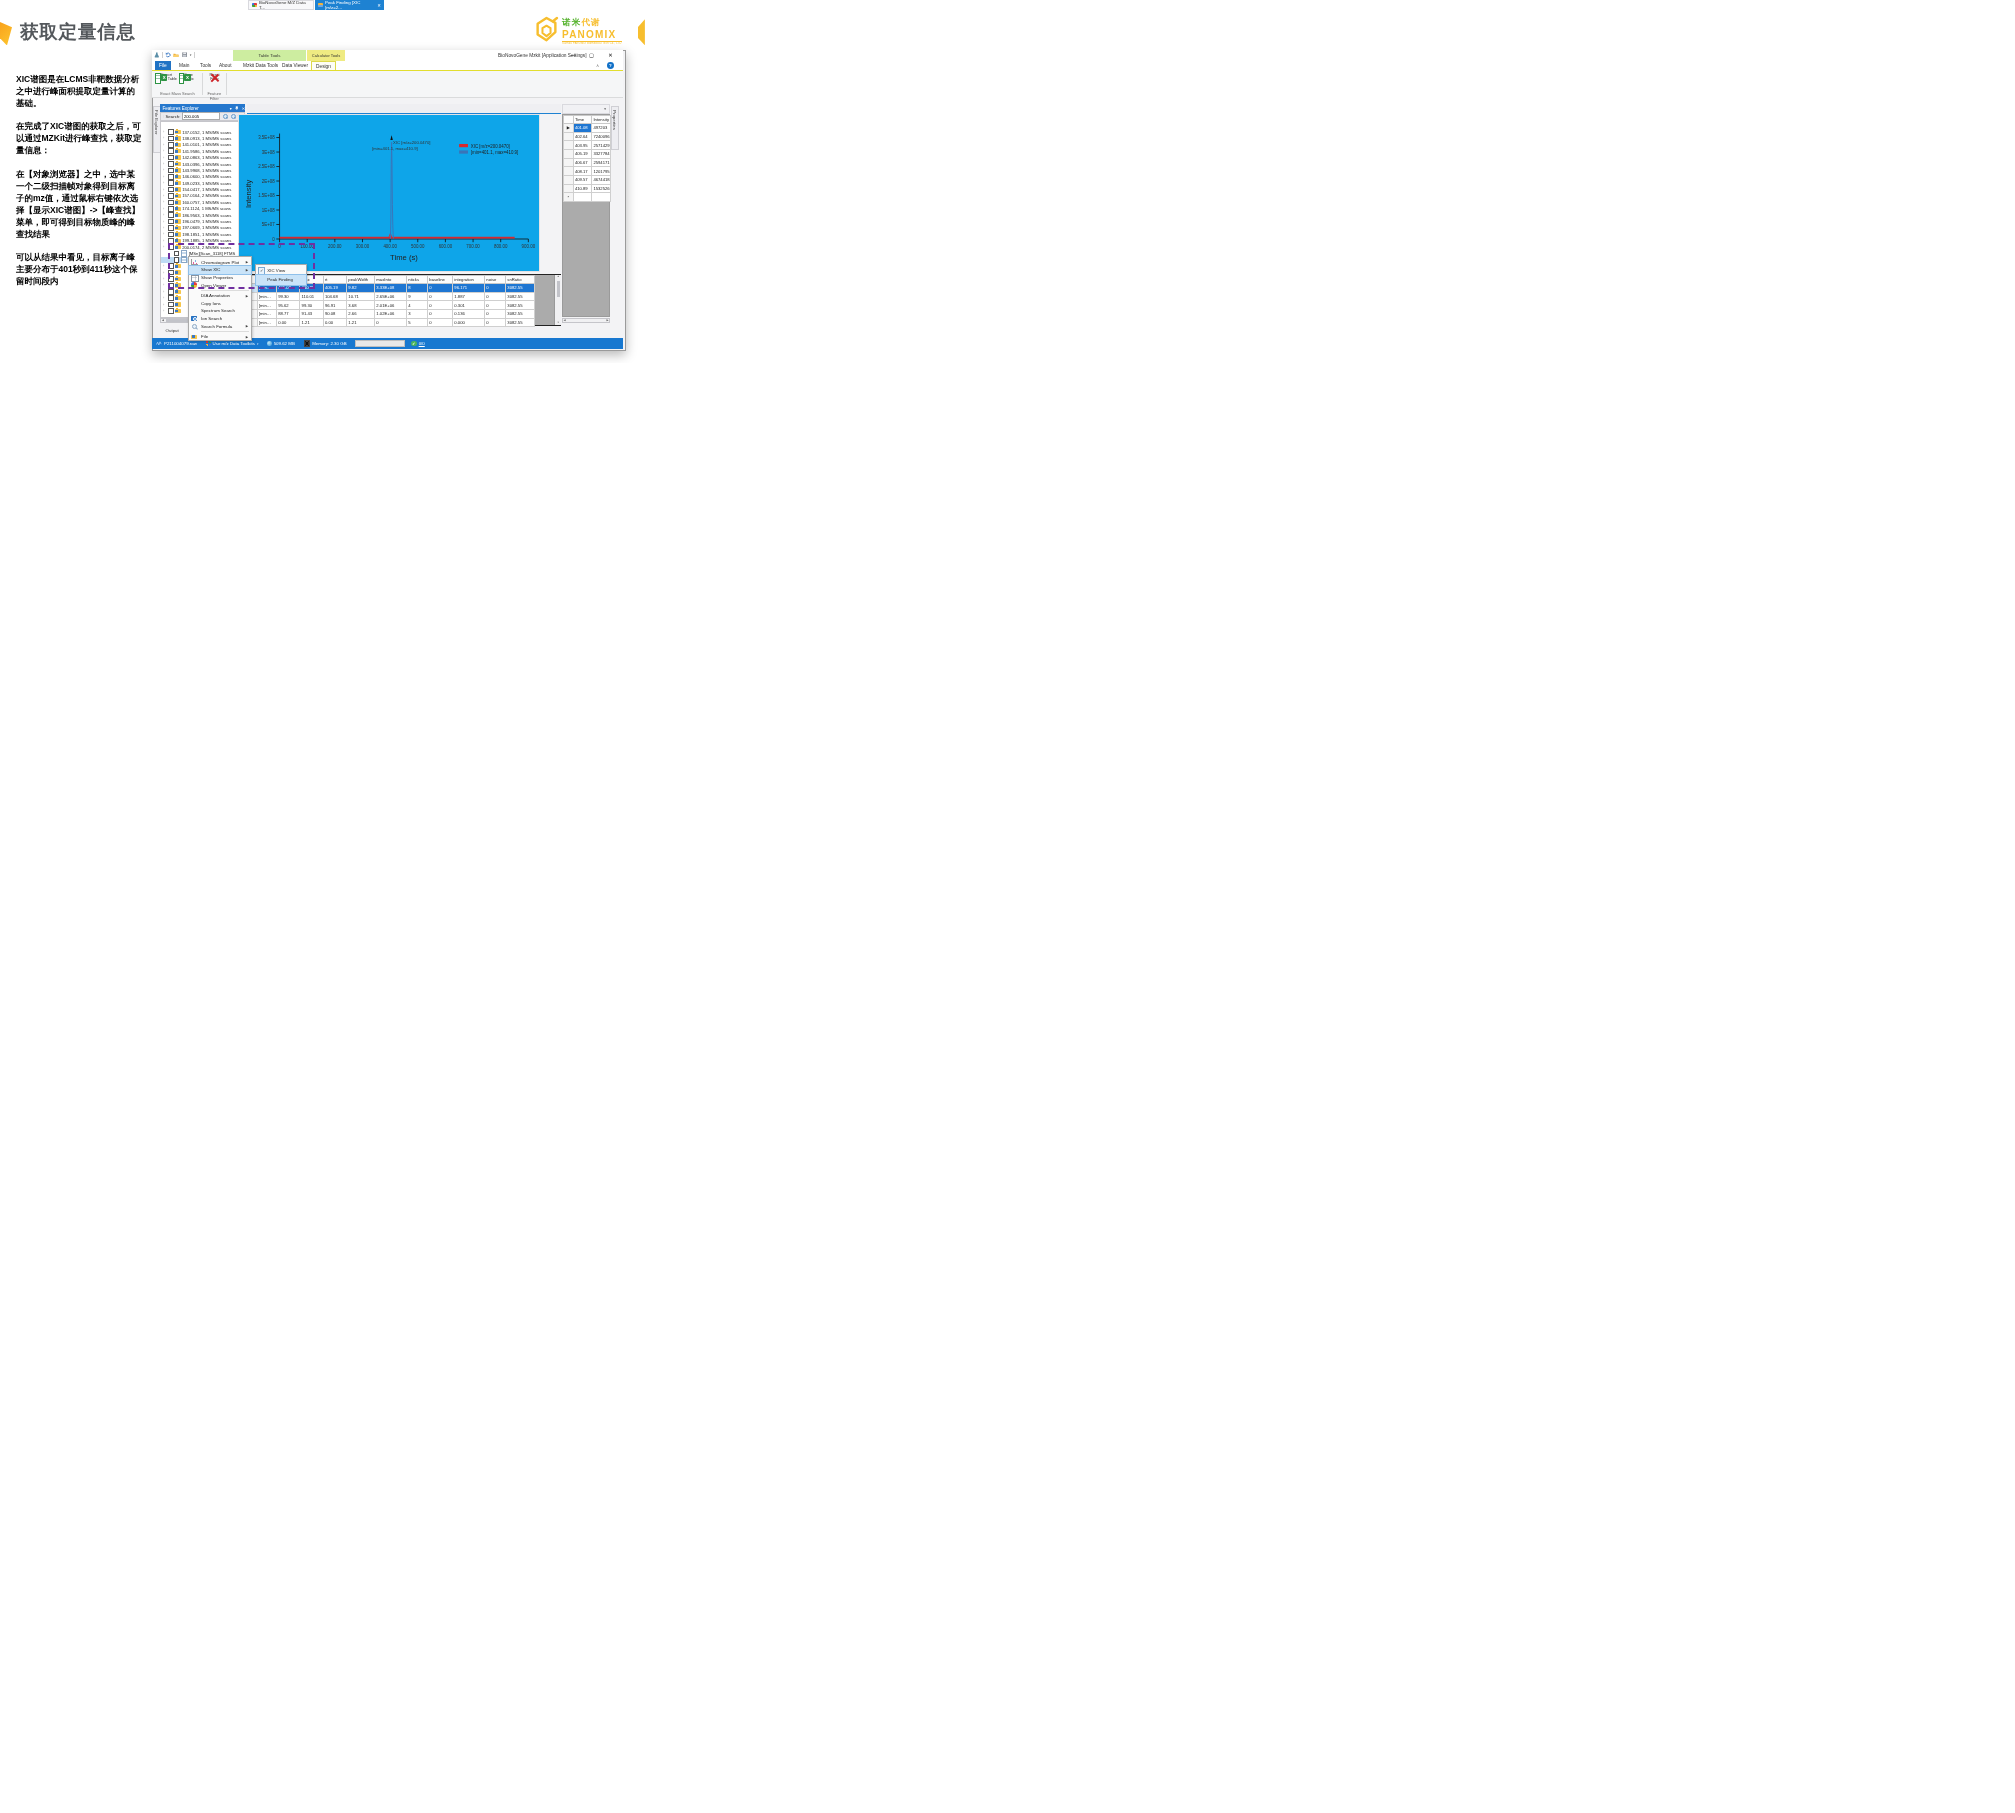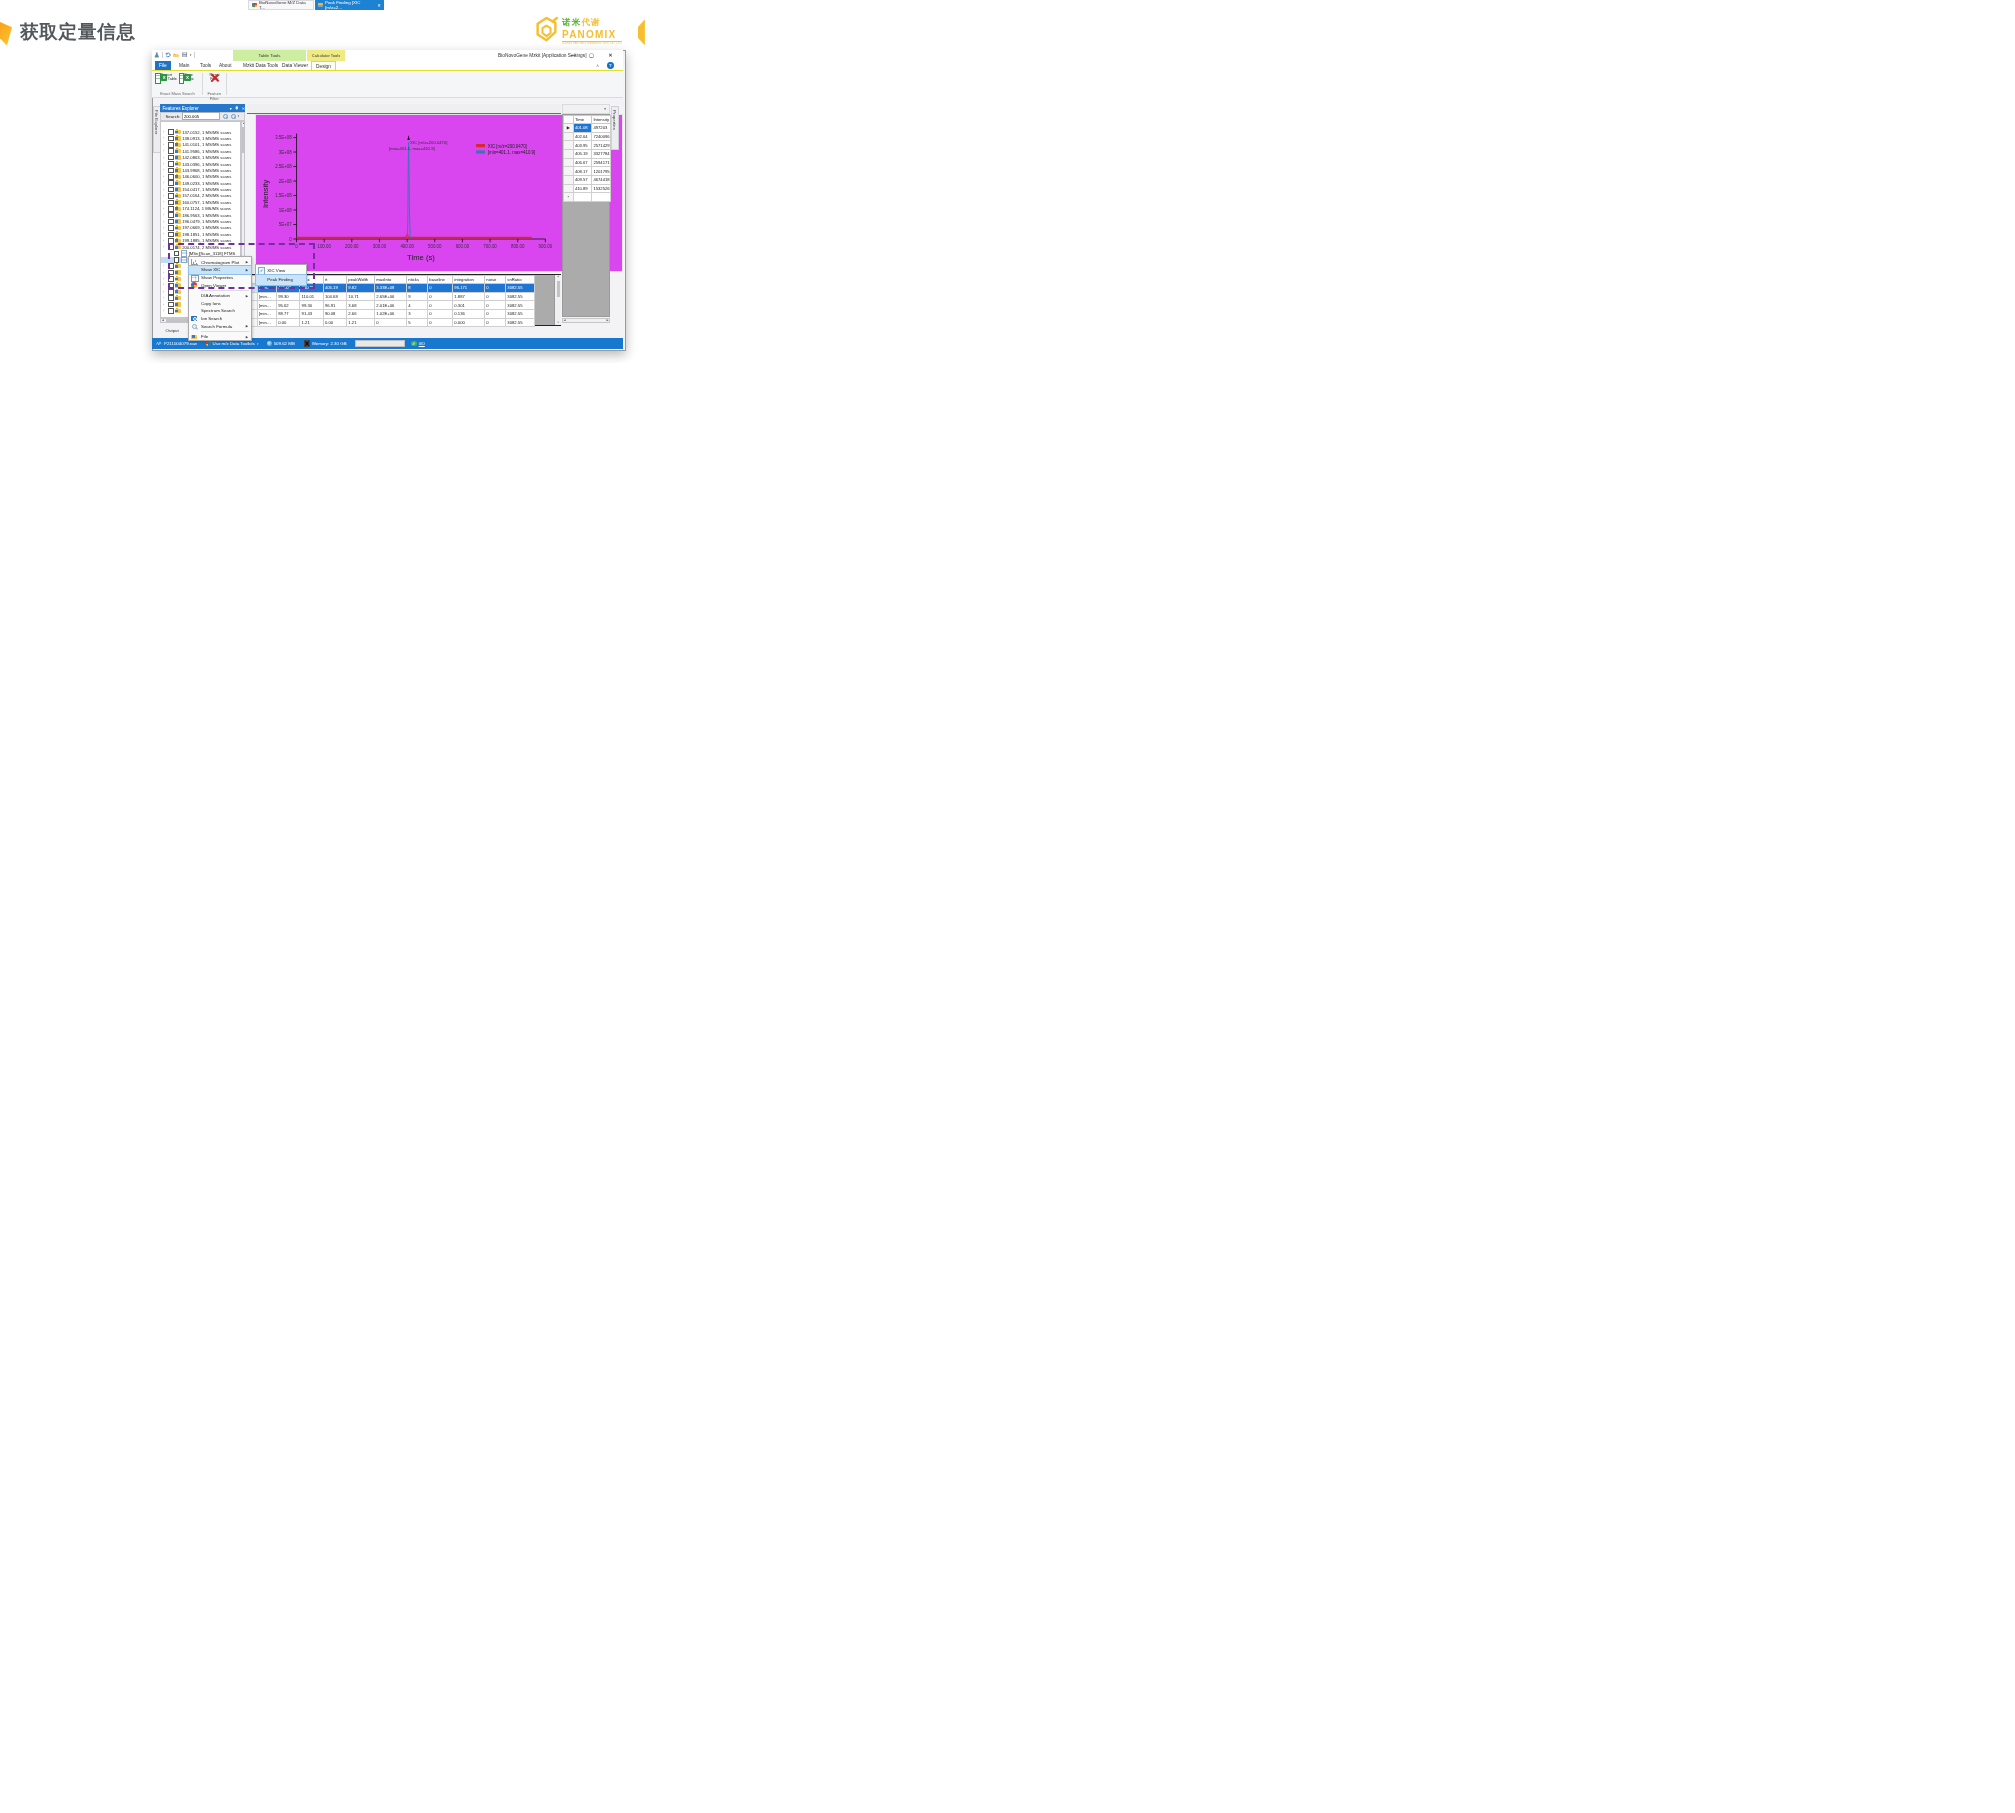--- a/index.html
+++ b/index.html
@@ -90,21 +90,21 @@
            align-items:center;padding-left:5.6px;box-sizing:border-box;}
 
   
   .doctabs{left:247px;top:104px;width:314px;height:9.7px;background:#EFEFF2;}
   .dtab{position:absolute;top:0.4px;height:9.3px;display:flex;align-items:center;font-size:4.4px;color:#333;
         padding:0 3.2px;background:#F8F8FA;border:0.4px solid #D9D9DE;box-sizing:border-box;}
   .dtab.active{background:#1E82D2;color:#fff;border:none;}
   .dtab .tic{width:4.8px;height:4.8px;margin-right:2px;flex:none;
         background:conic-gradient(#E23B3B 0 25%,#F3B23A 0 50%,#3BA23B 0 75%,#3B6FE2 0);border-radius:0.8px;}
   .blue-underline{left:247px;top:113px;width:314px;height:0.8px;background:#1E82D2;}
-  .chartbox{left:255px;top:114px;width:368px;height:158px;background:#d946ef;border:0.4px solid #E3E3E6;box-sizing:border-box;}
+  .chartbox{left:238px;top:114px;width:302px;height:158px;background:#0ea5e9;border:0.4px solid #E3E3E6;box-sizing:border-box;}
 
   
   table.grid{border-collapse:collapse;table-layout:fixed;background:#fff;font-size:4.2px;color:#222;}
   table.grid th{font-weight:400;border:0.4px solid #C9C9C9;background:#FCFCFC;padding:0 1.2px;text-align:left;height:6.9px;}
   table.grid td{border:0.4px solid #CFCFCF;padding:0 1.2px;height:7.7px;overflow:hidden;white-space:nowrap;}
   table.grid td.selcol{background:#F5F5F5;text-align:center;}
   tr.rsel td{background:#1E76D2;color:#fff;}
   tr.rsel td.selcol{background:#CBE3F7;color:#000;}
   .ptab-wrap{left:247px;top:274px;width:314px;height:52px;background:#ABABAB;border-top:0.8px solid #222;
              border-bottom:0.8px solid #222;box-sizing:border-box;}
@@ -184,20 +184,26 @@
       <path d="M31 24 L41 30 V42 L31 50 L21 42 V30 Z" fill="none" stroke="#F7BE2E" stroke-width="5" stroke-linejoin="round"></path>
       <path d="M47 13 L57 5" stroke="#F7BE2E" stroke-width="6" stroke-linecap="round"></path>
     </svg>
     <div class="logo-text">
       <div class="logo-cn"><span style="color:#57B32F">诺米</span><span style="color:#F7BE2E">代谢</span></div>
       <div class="logo-brand">PANOMIX</div>
       <div class="logo-tag">Suzhou PANOMIX Biomedical Tech Co., LTD</div>
     </div>
   </div>
 
+  <div class="abs body-text">
+    <p>XIC谱图是在LCMS非靶数据分析之中进行峰面积提取定量计算的基础。</p>
+    <p>在完成了XIC谱图的获取之后，可以通过MZKit进行峰查找，获取定量信息：</p>
+    <p>在【对象浏览器】之中，选中某一个二级扫描帧对象得到目标离子的mz值，通过鼠标右键依次选择【显示XIC谱图】-&gt;【峰查找】菜单，即可得到目标物质峰的峰查找结果</p>
+    <p>可以从结果中看见，目标离子峰主要分布于401秒到411秒这个保留时间段内</p>
+  </div>
 
   <div class="abs win"></div>
   <div class="abs titlebar"></div>
 
   <div class="abs qat">
     <svg width="5.6" height="6" viewBox="0 0 14 15">
         <path d="M5 1h4v4l3.2 6.2A2 2 0 0 1 10.4 14H3.6a2 2 0 0 1-1.8-2.8L5 5z" fill="#5B8FA8"></path>
       </svg>
     <span class="qsep"></span>
     <svg width="6" height="5.6" viewBox="0 0 15 14">

